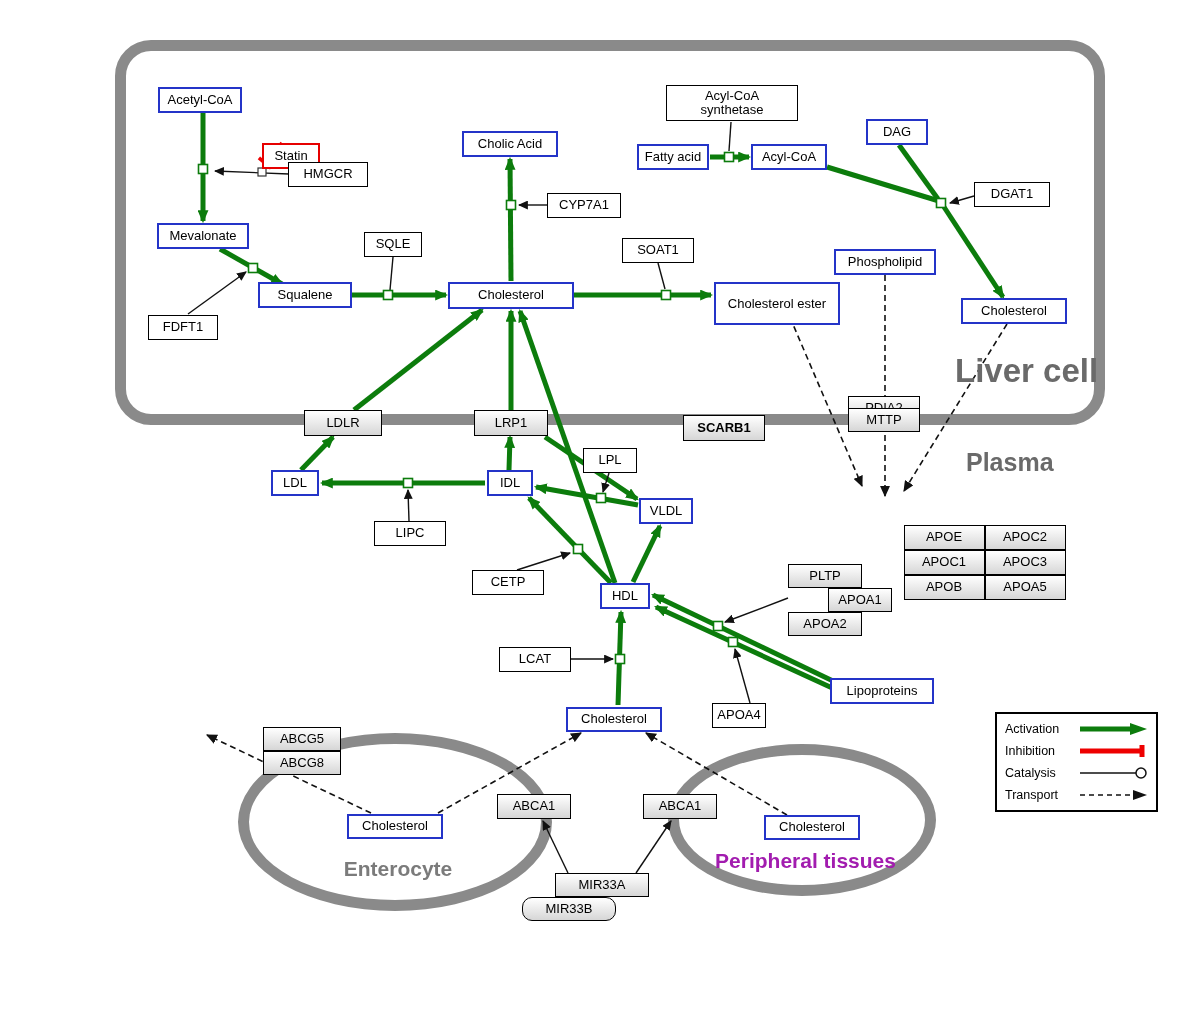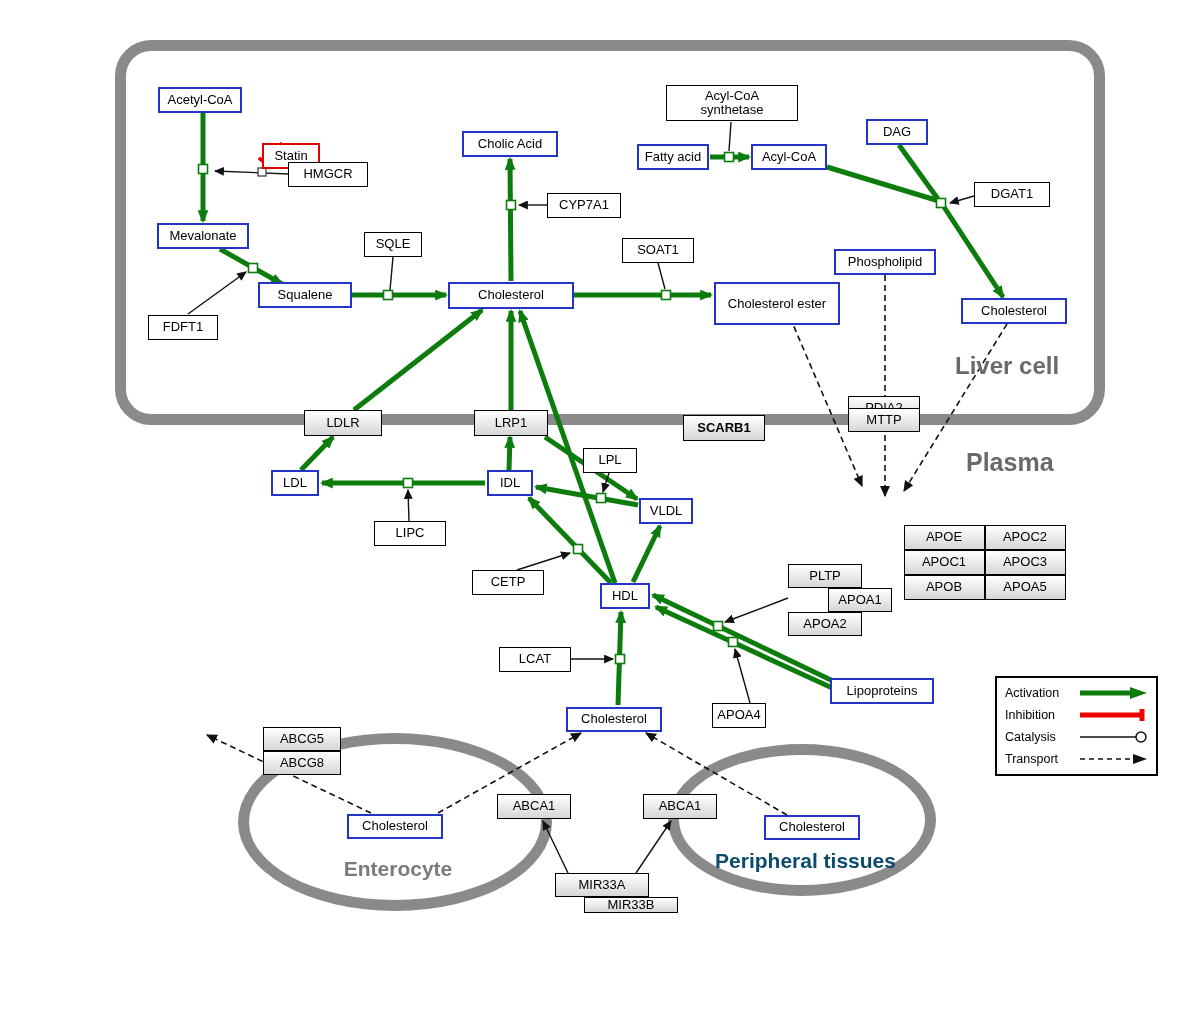--- a/index.html
+++ b/index.html
@@ -7,45 +7,45 @@
   #canvas{position:relative;width:1200px;height:1013px;background:#fff;overflow:hidden;}
 
   
   .compartment-liver{position:absolute;left:115px;top:40px;width:968px;height:363px;
     border:11px solid #8a8a8a;border-radius:36px;background:transparent;}
   .ellipse{position:absolute;border:11px solid #8a8a8a;border-radius:50%;background:transparent;}
   .entero{left:238px;top:733px;width:292px;height:156px;}
   .periph{left:668px;top:744px;width:246px;height:130px;}
 
   .comp-label{position:absolute;font-weight:bold;color:#6a6a6a;}
-  .liver-label{left:955px;top:352px;font-size:24px;}
+  .liver-label{left:955px;top:352px;font-size:33px;}
   .plasma-label{left:966px;top:448px;font-size:25px;}
   .entero-label{left:308px;top:857px;width:180px;text-align:center;font-size:21px;color:#7b7b7b;}
-  .periph-label{left:688px;top:849px;width:235px;text-align:center;font-size:21px;color:#0c4a6e;}
+  .periph-label{left:688px;top:849px;width:235px;text-align:center;font-size:21px;color:#a21caf;}
 
   
   #edge-layer{position:absolute;left:0;top:0;}
   .e-act{stroke:#0c7c0c;stroke-width:5;fill:none;}
   .e-cat{stroke:#111;stroke-width:1.4;fill:none;}
   .e-tr{stroke:#111;stroke-width:1.6;stroke-dasharray:6 4;fill:none;}
   .e-inh{stroke:#ee0000;stroke-width:3.6;fill:none;}
   .rx-square{fill:#fff;stroke:#0c7c0c;stroke-width:1.6;}
   .anchor-square{fill:#fff;stroke:#333;stroke-width:1.2;}
 
   
   #node-layer{position:absolute;left:0;top:0;width:1200px;height:1013px;pointer-events:none;}
   .node{position:absolute;box-sizing:border-box;display:flex;align-items:center;justify-content:center;
     text-align:center;background:#fff;font-size:13px;line-height:1.05;color:#000;white-space:pre-line;}
   .k-met{border:2px solid #2434c8;}
   .k-gene{border:1px solid #000;}
   .k-grad{border:1px solid #000;background:linear-gradient(180deg,#ffffff 0%,#d6d6d6 100%);}
   .k-statin{border:2px solid #e60000;margin-top:26px;}
 
   
-  .legend{position:absolute;left:995px;top:676px;width:163px;height:100px;border:2px solid #000;
+  .legend{position:absolute;left:995px;top:712px;width:163px;height:100px;border:2px solid #000;
     background:#fff;display:flex;flex-direction:column;justify-content:space-around;
     padding:4px 8px;box-sizing:border-box;}
   .lrow{display:flex;align-items:center;justify-content:space-between;font-size:12.5px;color:#000;}
   .lrow svg{flex:0 0 auto;}
 </style>
 </head>
 <body>
 
 <div id="canvas">
 
@@ -172,21 +172,21 @@
       <div class="node k-gene" style="left: 712px; top: 702.5px; width: 54px; height: 25px;">APOA4</div>
       <div class="node k-met" style="left: 830px; top: 678px; width: 104px; height: 26px;">Lipoproteins</div>
       <div class="node k-met" style="left: 566px; top: 706.5px; width: 96px; height: 25px;">Cholesterol</div>
       <div class="node k-grad" style="left: 263px; top: 727px; width: 78px; height: 24px;">ABCG5</div>
       <div class="node k-grad" style="left: 263px; top: 751px; width: 78px; height: 24px;">ABCG8</div>
       <div class="node k-met" style="left: 347px; top: 813.5px; width: 96px; height: 25px;">Cholesterol</div>
       <div class="node k-grad" style="left: 497px; top: 793.5px; width: 74px; height: 25px;">ABCA1</div>
       <div class="node k-grad" style="left: 643px; top: 793.5px; width: 74px; height: 25px;">ABCA1</div>
       <div class="node k-met" style="left: 764px; top: 814.5px; width: 96px; height: 25px;">Cholesterol</div>
       <div class="node k-grad" style="left: 555px; top: 873px; width: 94px; height: 24px;">MIR33A</div>
-      <div class="node k-grad" style="left: 584px; top: 897px; width: 94px; height: 16px;">MIR33B</div>
+      <div class="node k-grad" style="left: 522px; top: 897px; width: 94px; height: 24px; border-radius: 10px;">MIR33B</div>
     </div>
 
   <div class="comp-label liver-label">Liver cell</div>
   <div class="comp-label plasma-label">Plasma</div>
   <div class="comp-label entero-label">Enterocyte</div>
   <div class="comp-label periph-label">Peripheral tissues</div>
 
   <div class="legend">
     <div class="lrow">
       <span>Activation</span>

